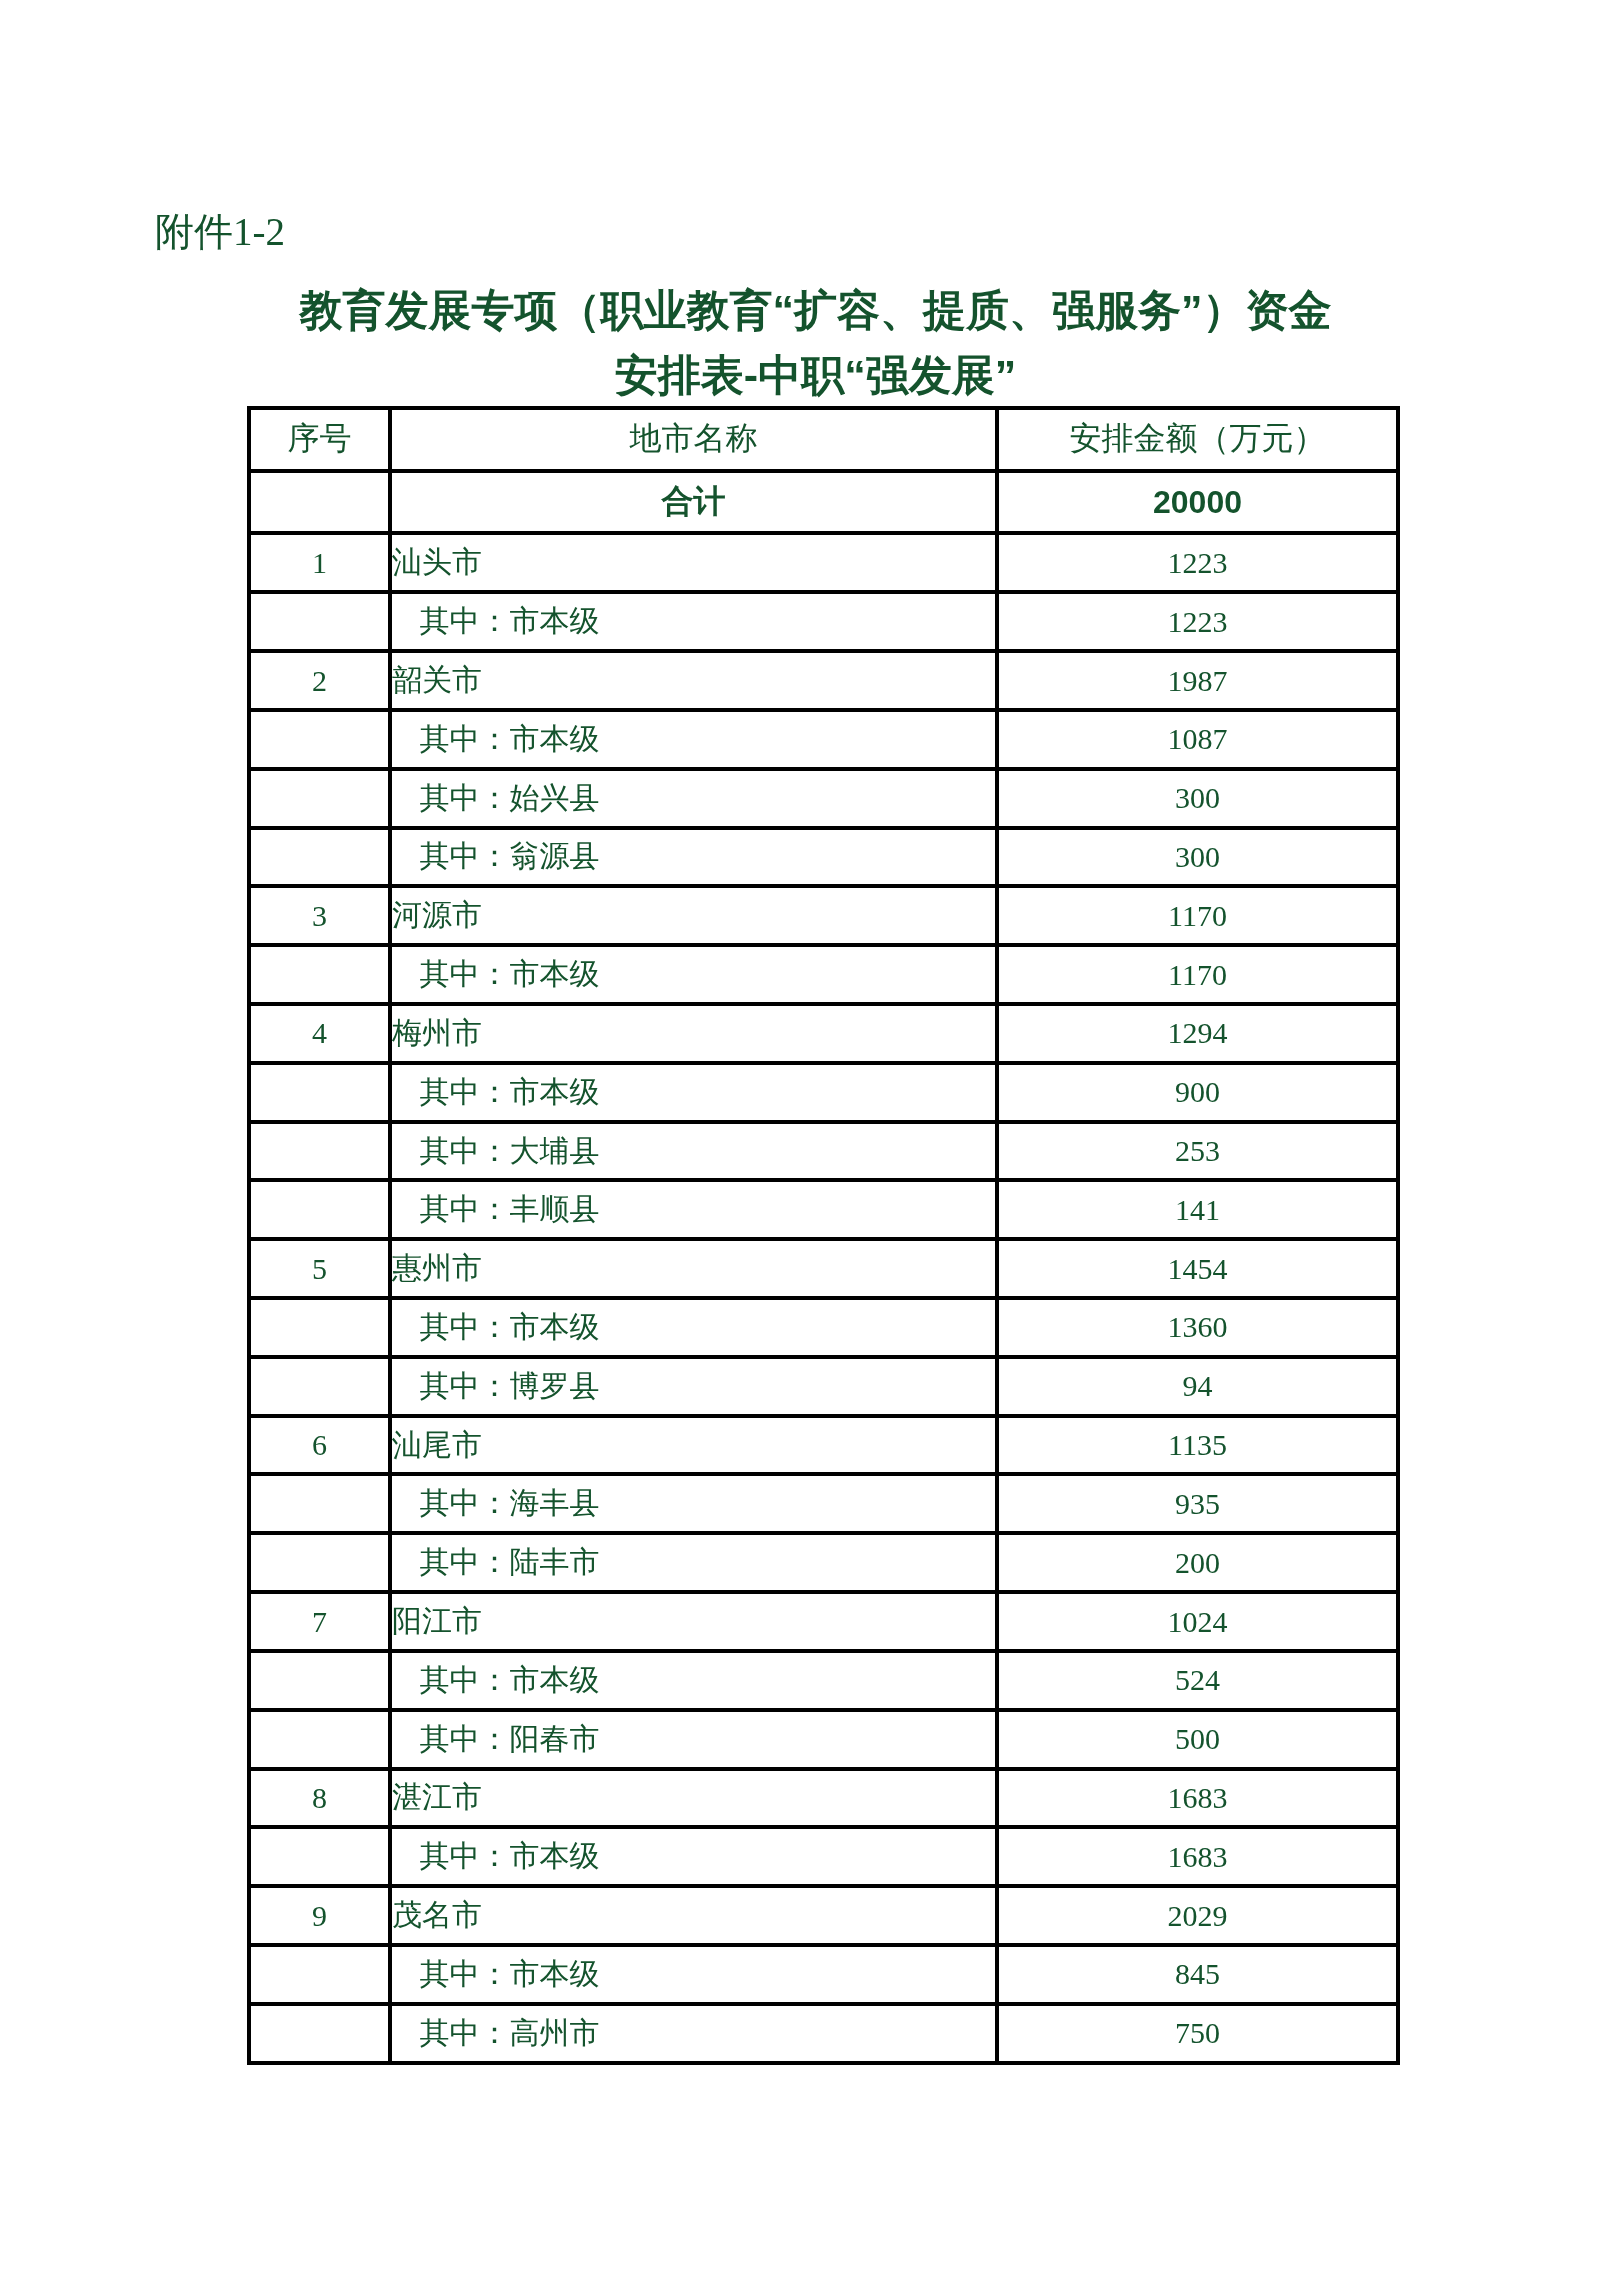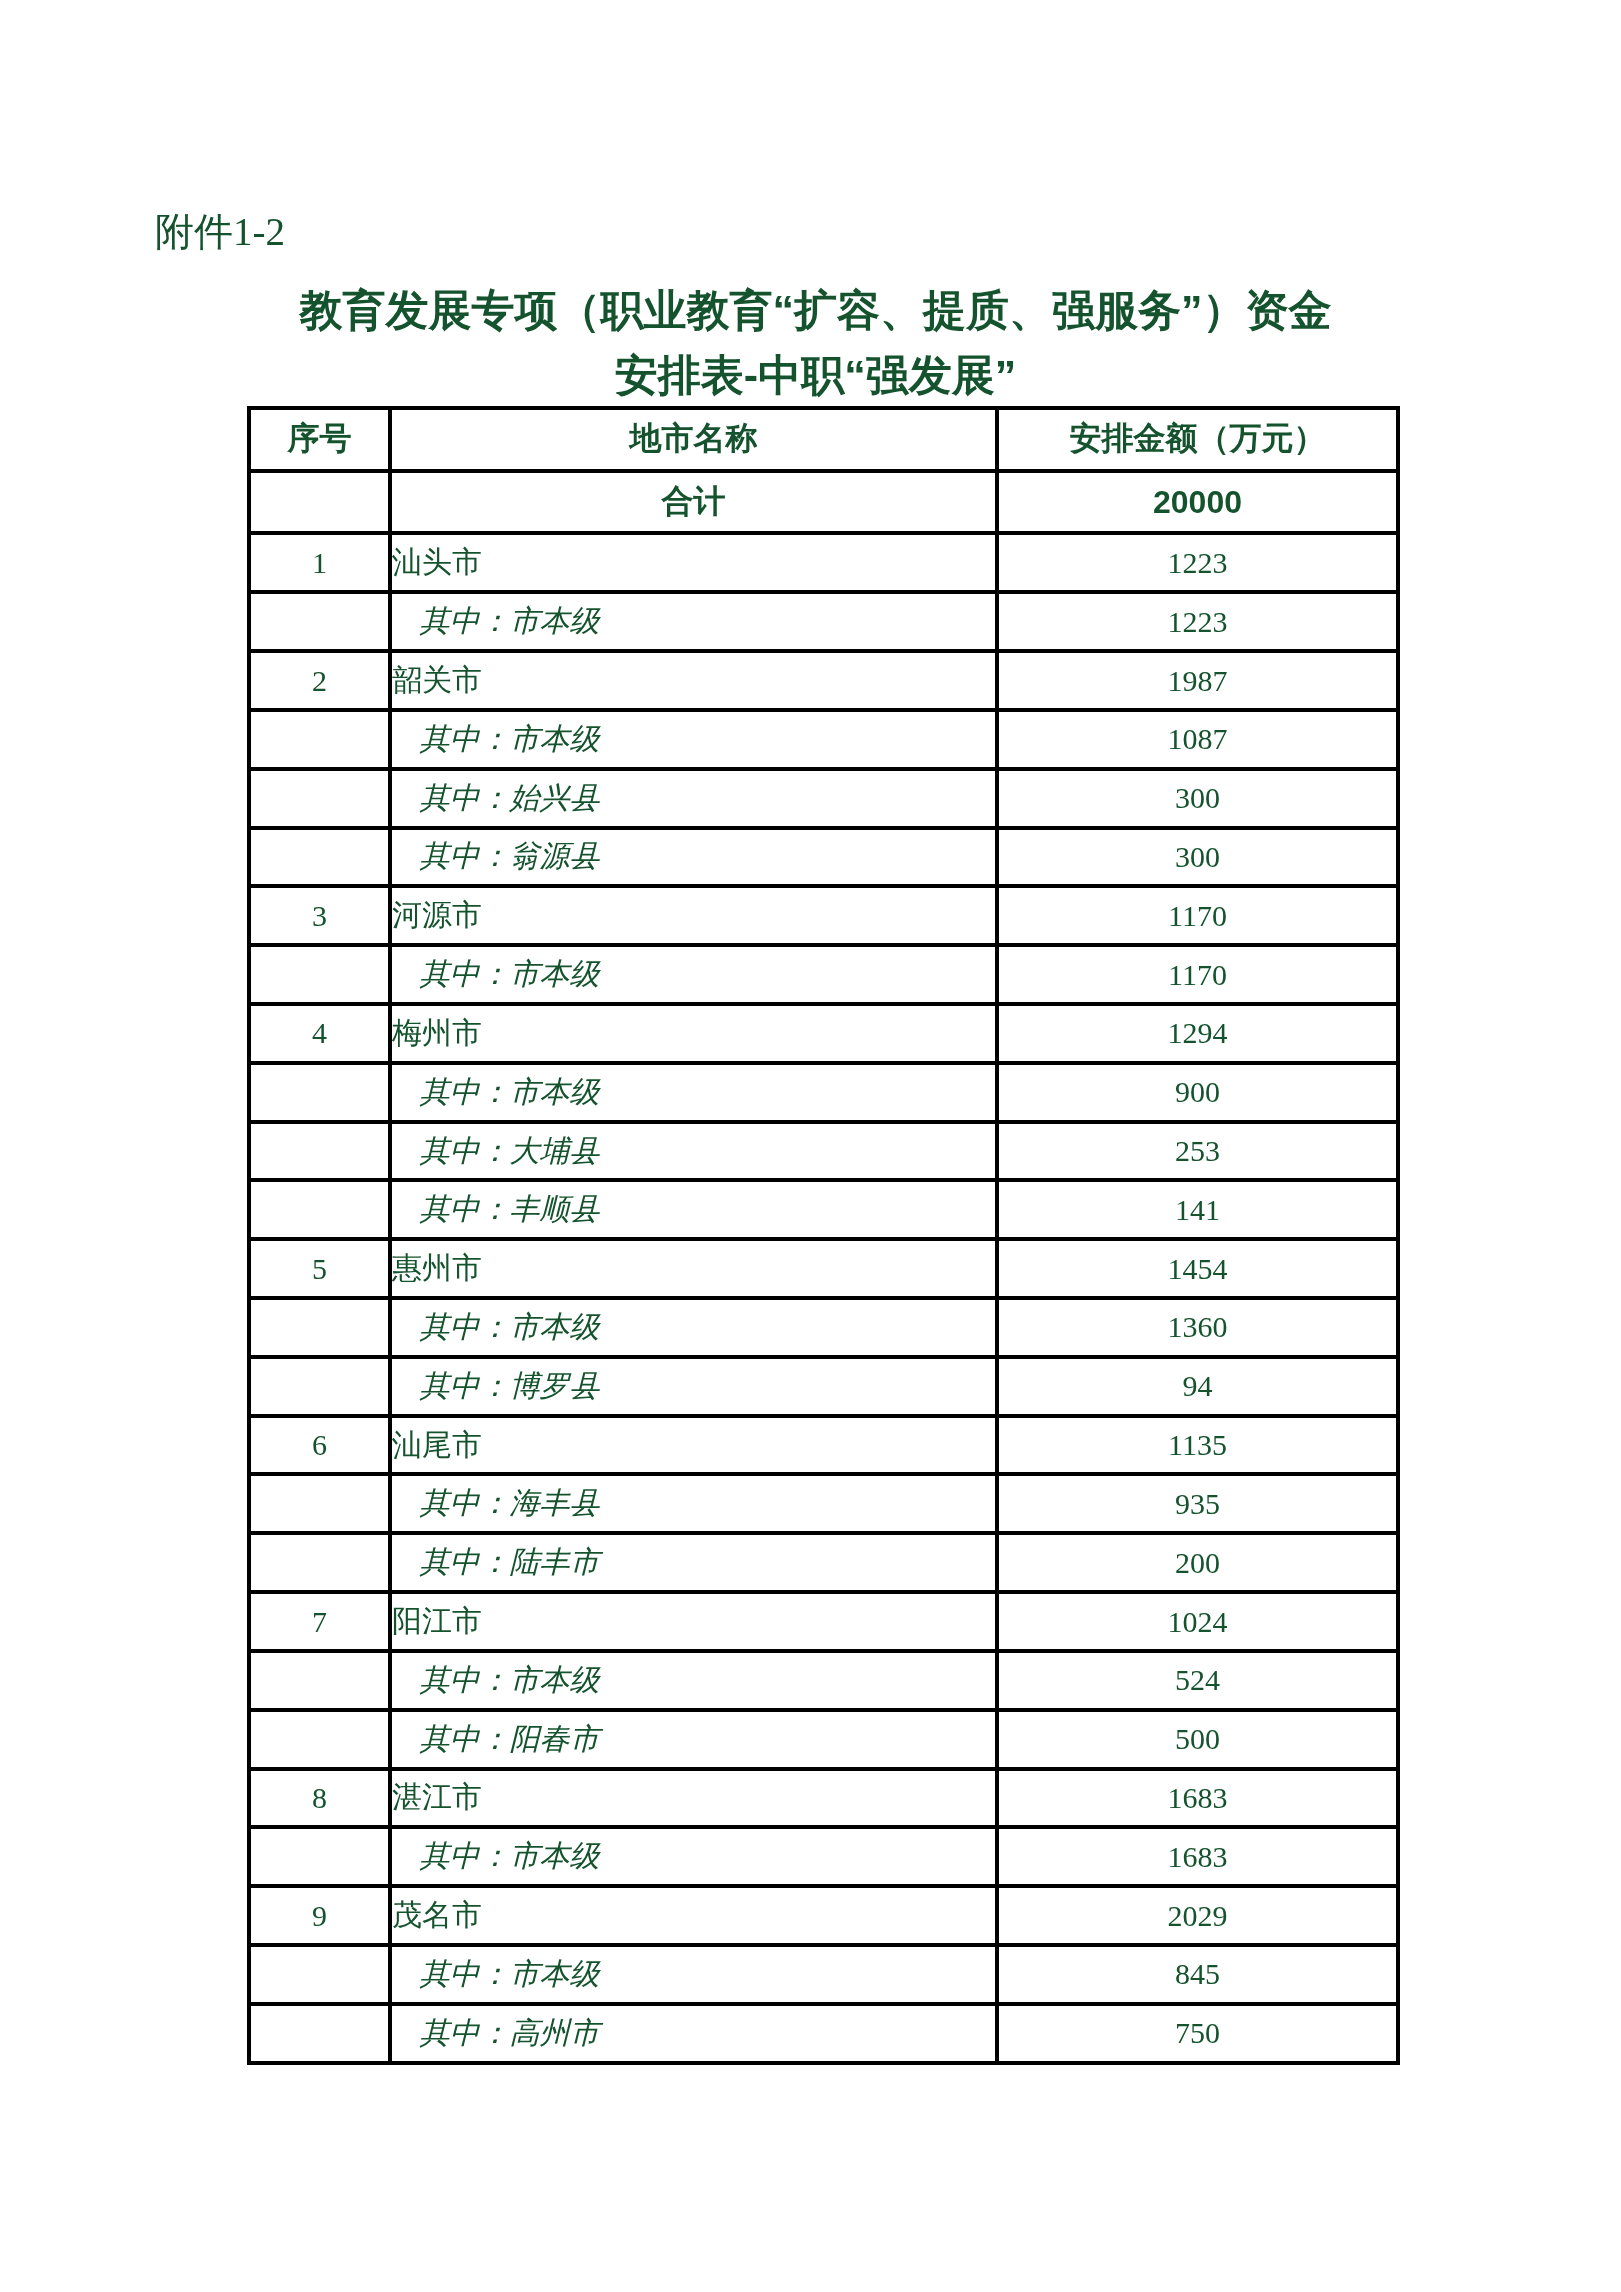--- a/index.html
+++ b/index.html
@@ -27,28 +27,28 @@
   }
   .tbl td {
     border:4.9px solid #000; padding:0; vertical-align:middle;
     font-size:30px; overflow:hidden; white-space:nowrap;
   }
   .c-no  { width:137px; text-align:center; }
   .c-name{ width:603px; text-align:left; padding-left:7.8px; }
   .c-amt { width:397px; text-align:center; }
   tr.hdr td {
     font-family:"Liberation Sans","DejaVu Sans",sans-serif;
-    font-weight:bold; font-size:32px; text-align:center; padding-left:0;
+    font-weight:normal; font-size:32px; text-align:center; padding-left:0;
   }
   tr.total td {
     font-family:"Liberation Sans","DejaVu Sans",sans-serif;
     font-weight:bold; font-size:32px;
   }
   tr.total .c-name { text-align:center; padding-left:0; }
-  tr.sub .c-name { padding-left:27.4px;font-style:italic; }
+  tr.sub .c-name { padding-left:27.4px; }
 </style>
 </head>
 <body>
 
 <div class="page">
 
   <div class="attachment-label">附件1-2</div>
 
   <div class="doc-title">
     <div>教育发展专项（职业教育“扩容、提质、强服务”）资金</div>

